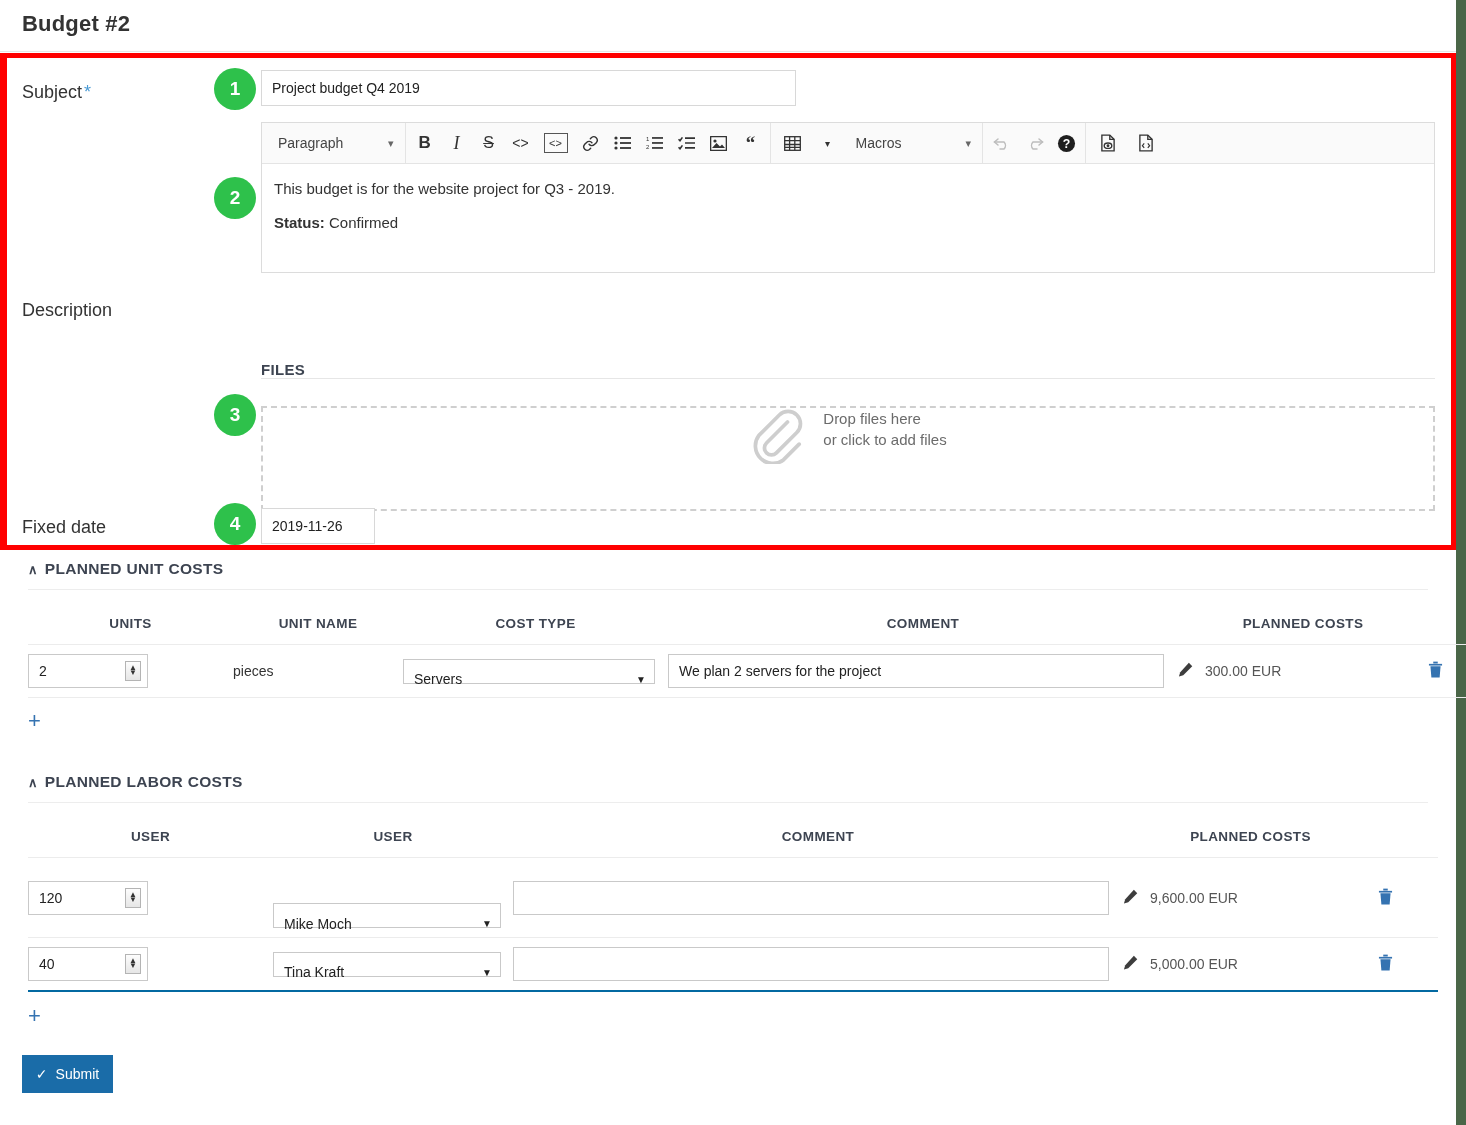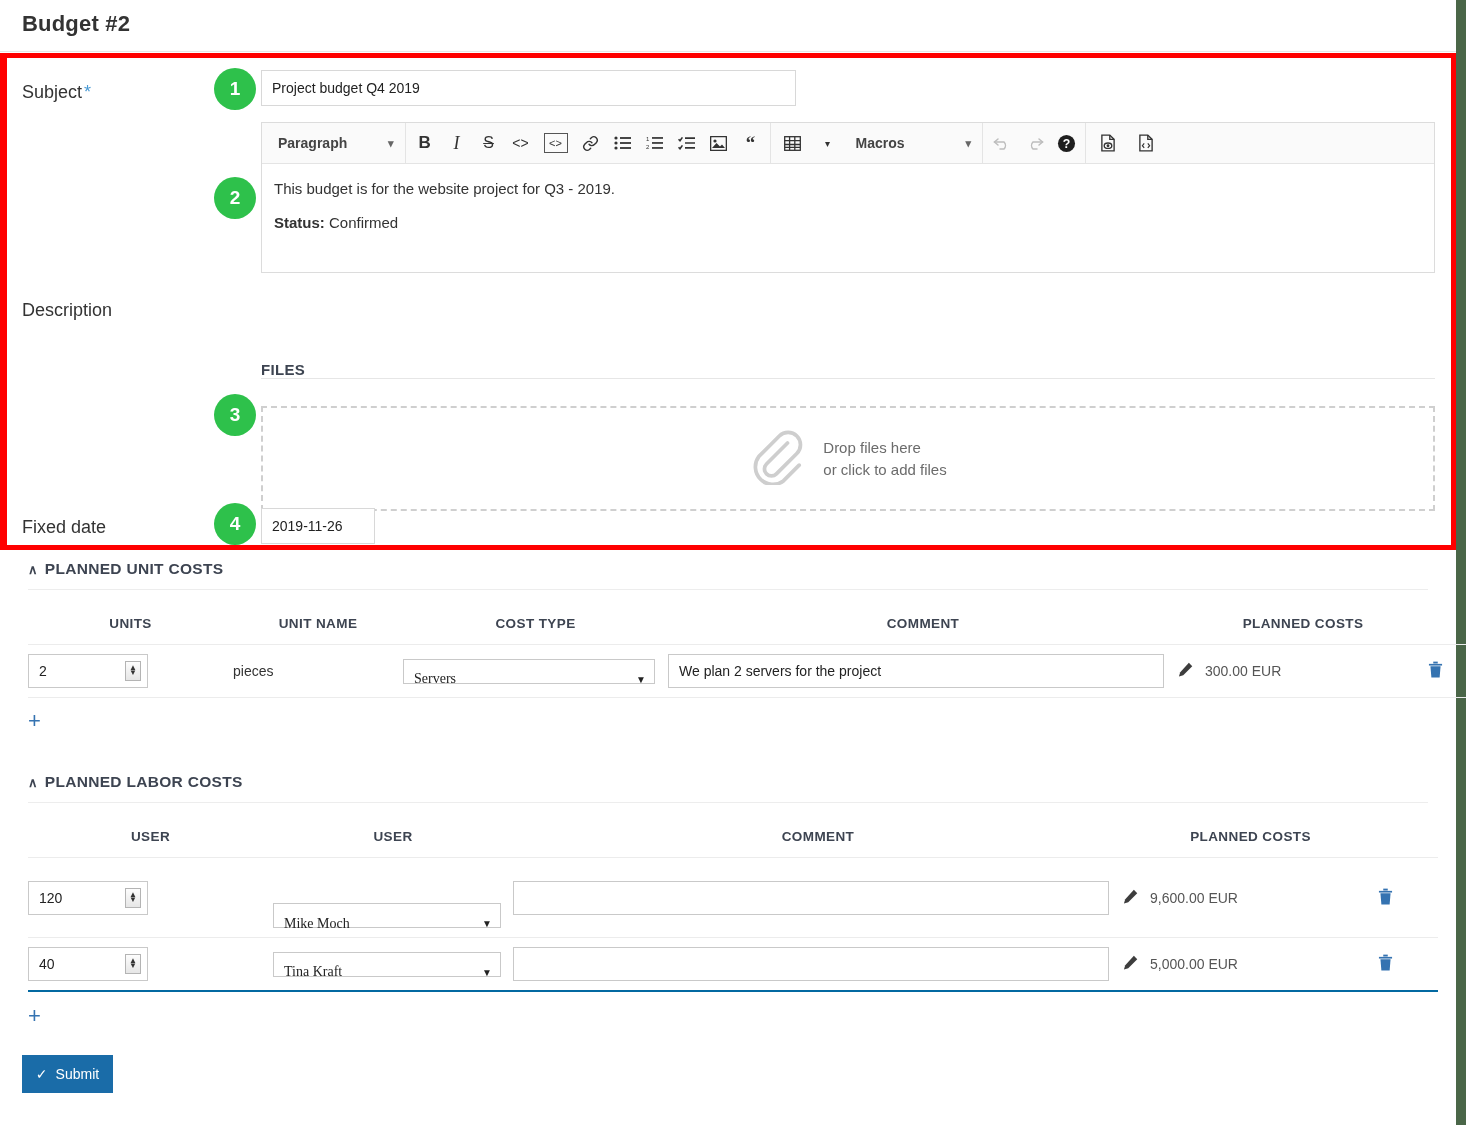--- a/index.html
+++ b/index.html
@@ -110,21 +110,20 @@
     background: #e4e4e4;
     margin: 0 3px;
   }
   .tb-select {
     height: 31px;
     display: flex; align-items: center;
     padding: 0 8px 0 12px;
     cursor: pointer;
     color: #444;
     font-size: 14px;
-    font-weight: bold;
   }
   .tb-select .label { min-width: 96px; }
   .tb-select .caret { margin-left: 14px; color: #666; font-size: 11px; }
   .tb-btn {
     width: 32px; height: 41px;
     display: flex; align-items: center; justify-content: center;
     cursor: pointer; color: #333;
     font-size: 15px;
   }
   .tb-btn.wide { width: 38px; }
@@ -161,21 +160,20 @@
     font-weight: bold;
     color: #3d4451;
     letter-spacing: .3px;
     border-bottom: 1px solid #e6e6e6;
   }
   .dropzone {
     margin-top: 27px;
     height: 105px;
     border: 2px dashed #cfcfcf;
     display: flex;
-    align-items: center;
     justify-content: center;
     gap: 18px;
     color: #777;
   }
   .clip-icon { color: #cecece; }
   .drop-text {
     font-size: 15px;
     color: #6b6b6b;
     line-height: 1.42;
   }
@@ -251,21 +249,21 @@
     line-height: .62;
     font-size: 8px;
     color: #333;
     cursor: pointer;
   }
 
   select.sel, .sel-fake {
     height: 25px;
     border: 1px solid #c9c9c9;
     background: #fff;
-    font-family: Liberation Serif, serif;
+    font-family: Liberation Sans, sans-serif;
     font-size: 14px;
     color: #222;
     padding: 16px 8px 0 10px;
     display: flex;
     align-items: center;
     justify-content: space-between;
     cursor: pointer;
   }
   .sel-fake .caret { font-size: 10px; color: #222; }
 

